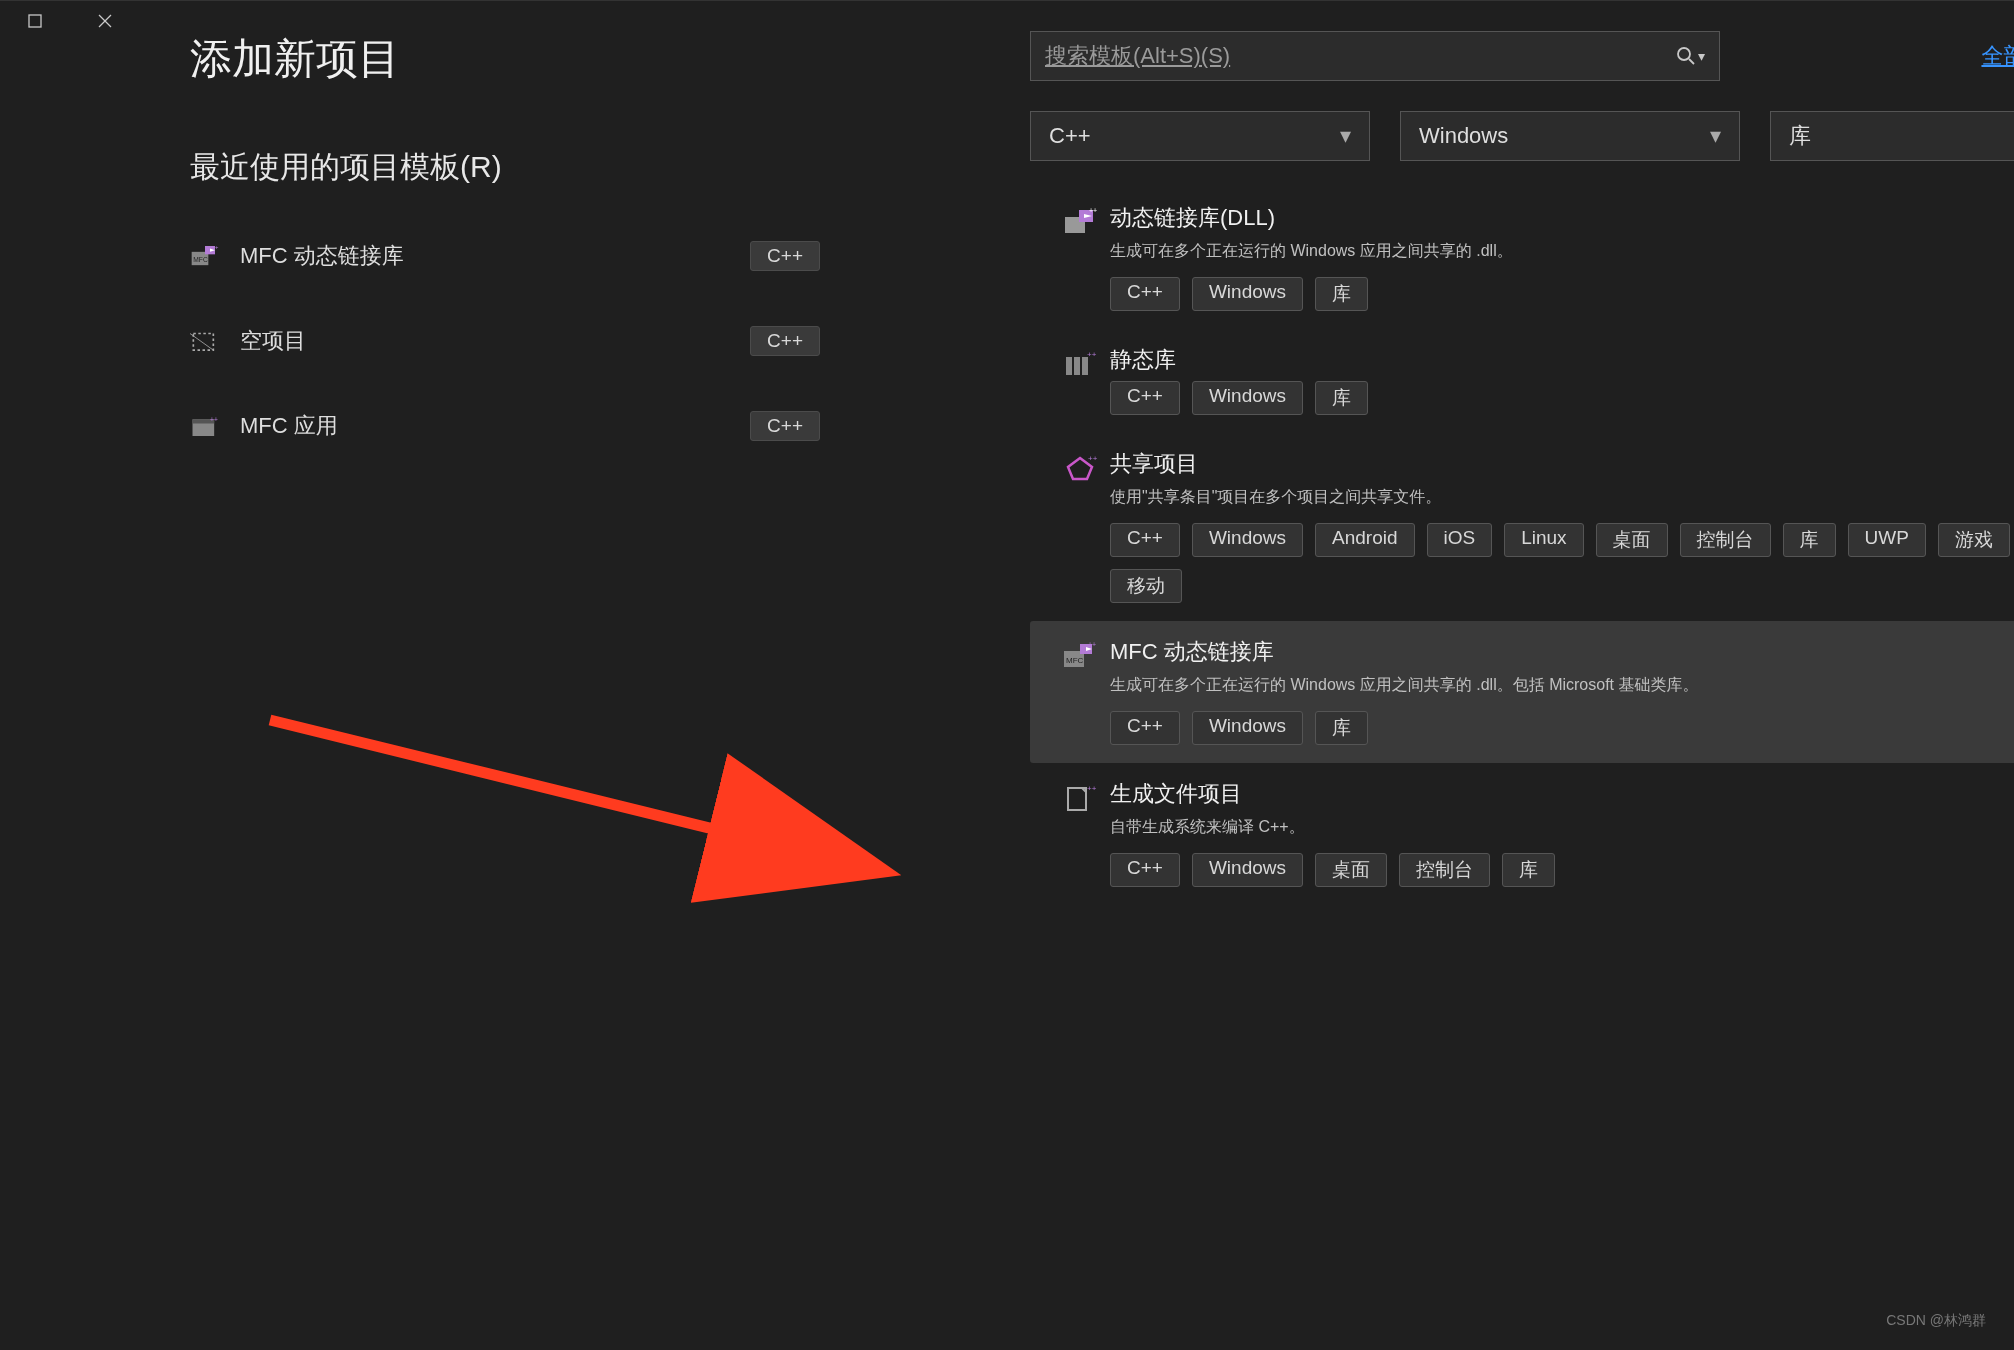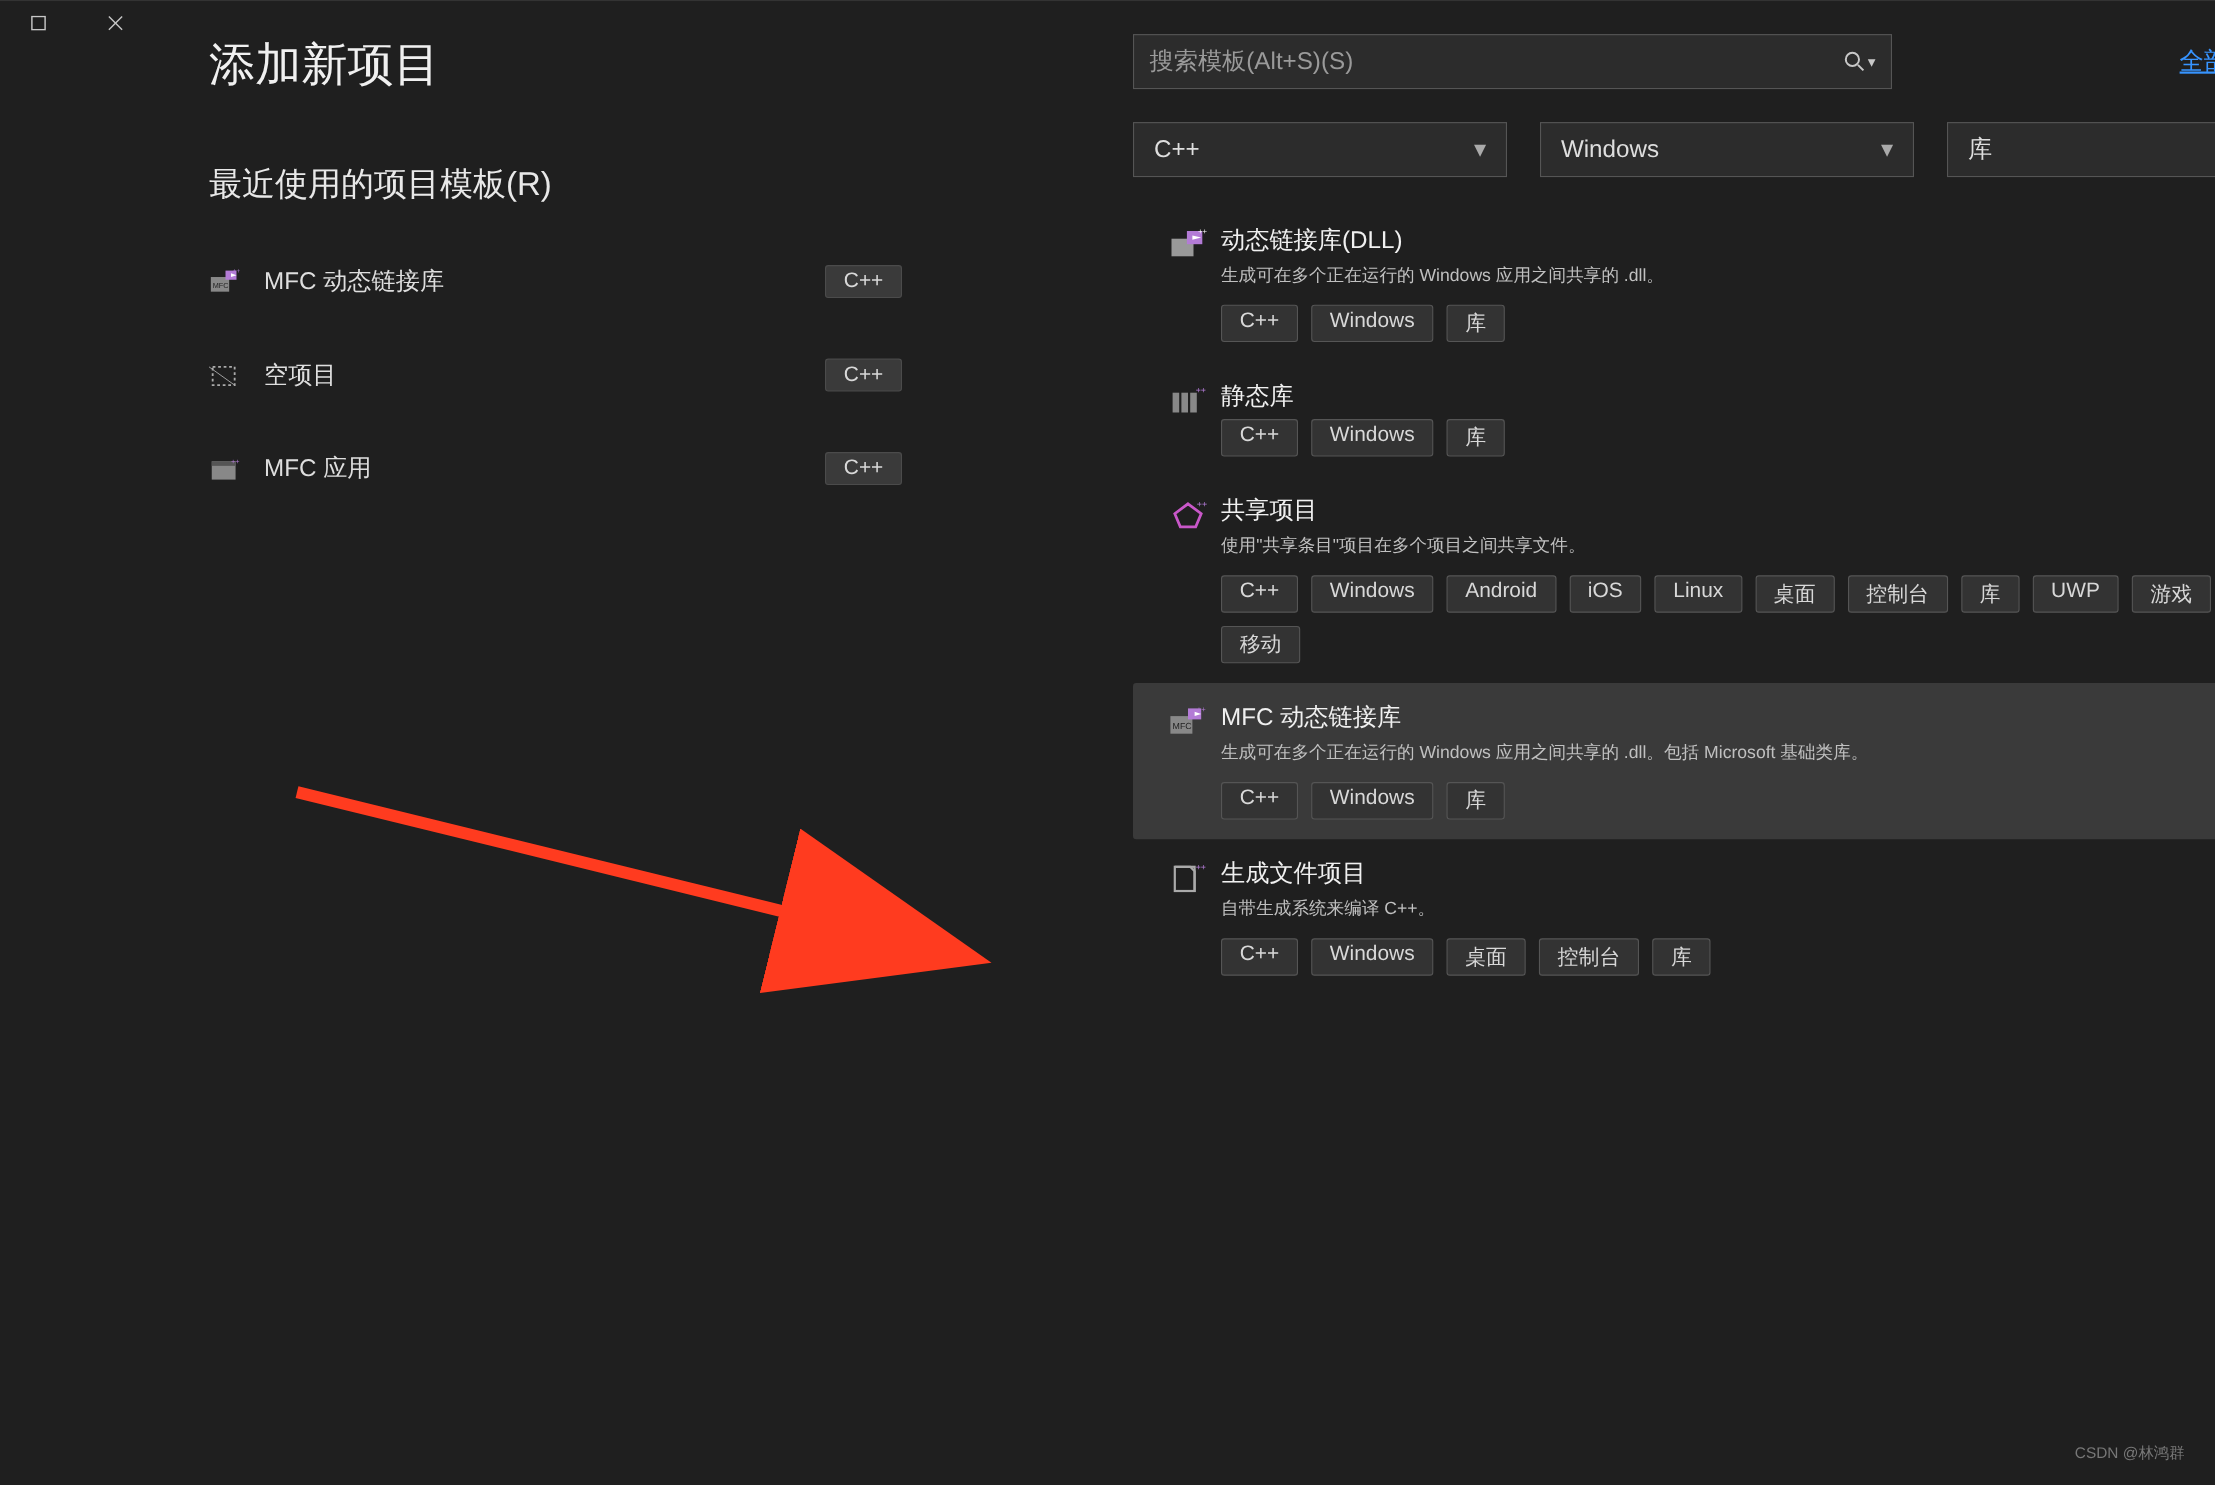--- a/index.html
+++ b/index.html
@@ -100,21 +100,21 @@
     width: 690px;
     height: 50px;
     border: 1px solid #555;
     background: #2c2c2c;
     display: flex;
     align-items: center;
     padding: 0 14px;
     color: #9a9a9a;
     font-size: 22px;
   }
-  .search-box .sph { flex: 1; }
+  .search-box .sph { flex: 1; text-decoration: underline; }
   .clear-link {
     margin-left: auto;
     color: #3794ff;
     font-size: 22px;
     margin-right: 10px;
     text-decoration: underline;
   }
   .filters {
     display: flex;
     gap: 30px;

